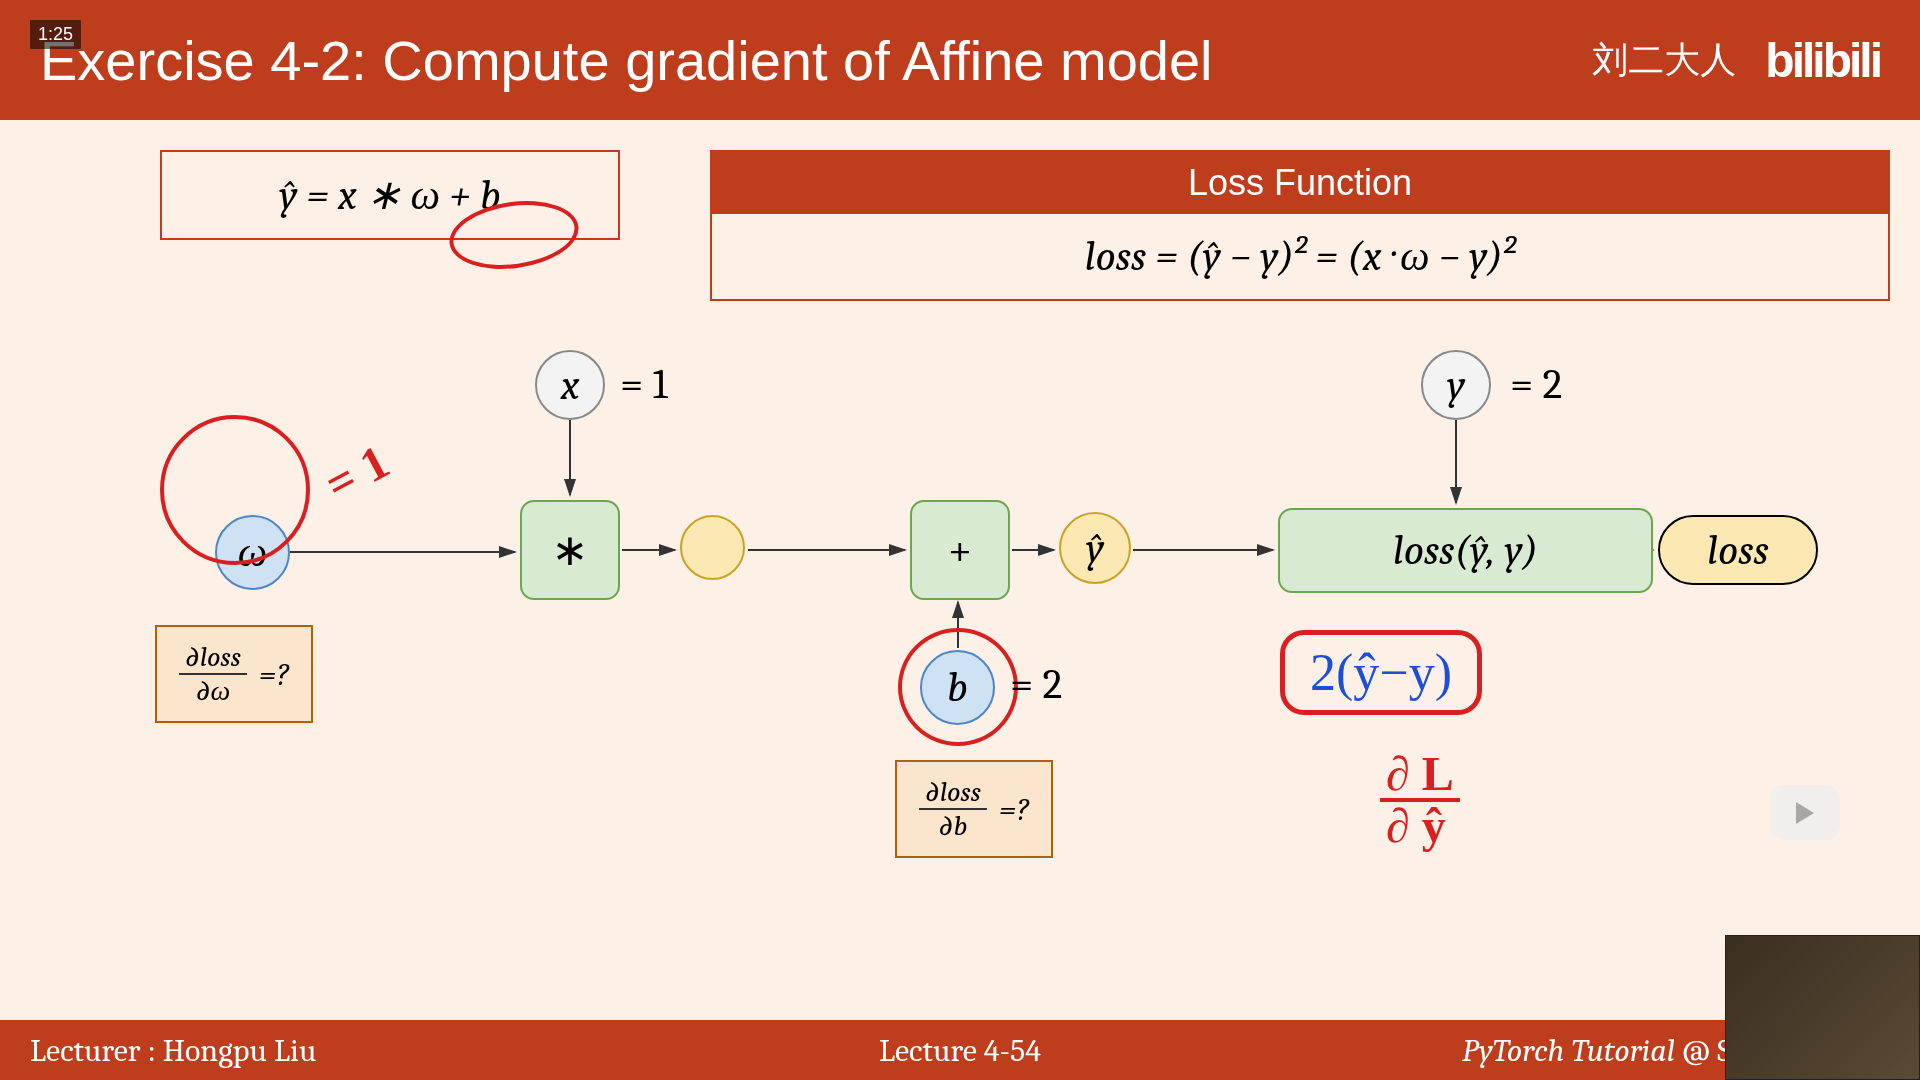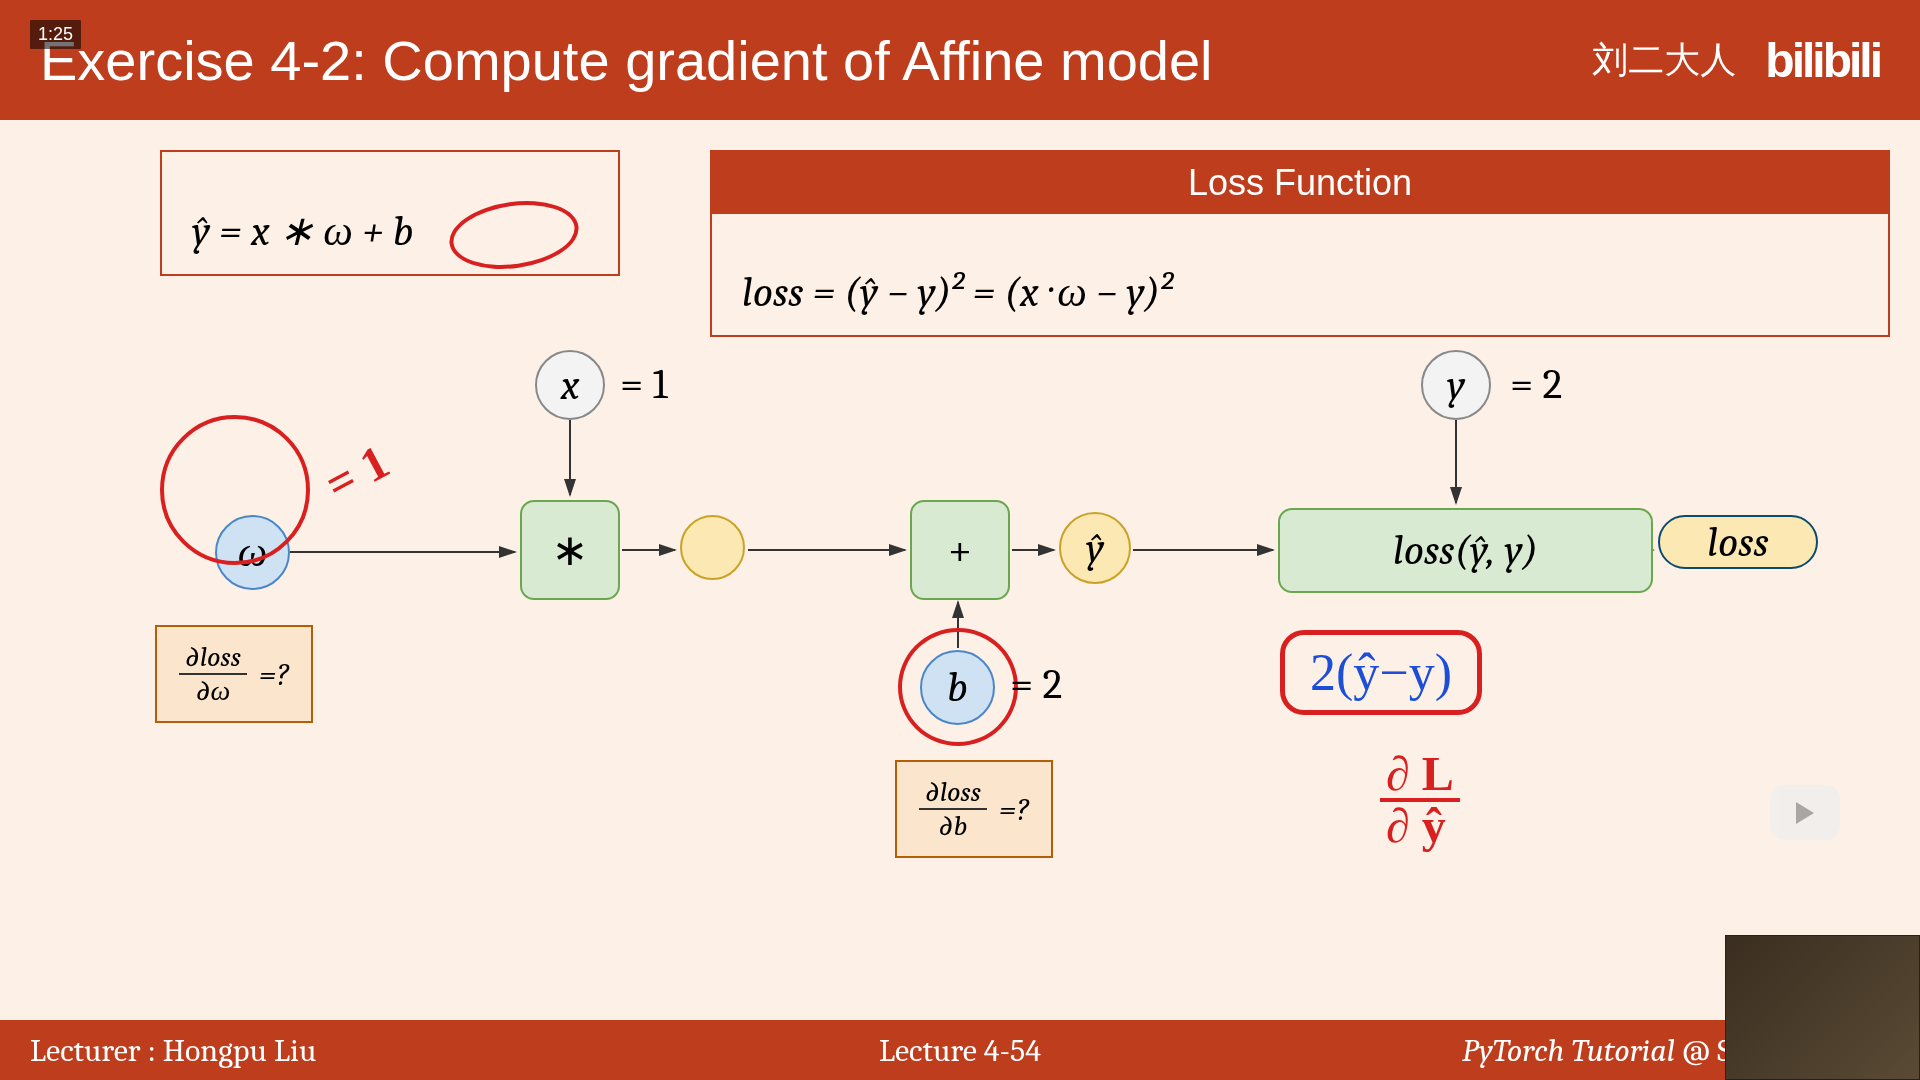--- a/index.html
+++ b/index.html
@@ -53,24 +53,24 @@
   background: #bd3d1c;
   color: white;
   font-size: 36px;
   text-align: center;
   padding: 10px;
   font-family: 'Segoe UI', sans-serif;
 }
 .formula-body {
   background: #fdf0e6;
   font-size: 42px;
+  text-align: center;
   padding: 18px 30px;
   font-style: italic;
   font-family: Cambria, 'Times New Roman', serif;
-  margin-top: 36px;
 }
 .affine-box { left: 160px; top: 30px; width: 460px; }
 .loss-box { left: 710px; top: 30px; width: 1180px; }
 .diagram { position: absolute; left: 0; top: 220px; width: 100%; height: 600px; }
 .node-circle {
   position: absolute;
   border-radius: 50%;
   display: flex;
   align-items: center;
   justify-content: center;
@@ -78,22 +78,22 @@
   font-style: italic;
   border: 2px solid;
 }
 .node-w { left: 215px; top: 175px; width: 75px; height: 75px; background: #cfe2f3; border-color: #4a86c8; }
 .node-x { left: 535px; top: 10px; width: 70px; height: 70px; background: #f3f3f3; border-color: #888; }
 .node-b { left: 920px; top: 310px; width: 75px; height: 75px; background: #cfe2f3; border-color: #4a86c8; }
 .node-y { left: 1421px; top: 10px; width: 70px; height: 70px; background: #f3f3f3; border-color: #888; }
 .node-yellow { left: 680px; top: 175px; width: 65px; height: 65px; background: #fce8b2; border-color: #c9a227; }
 .node-yhat { left: 1059px; top: 172px; width: 72px; height: 72px; background: #fce8b2; border-color: #c9a227; }
 .node-loss {
-  left: 1658px; top: 175px; width: 160px; height: 54px;
-  border-radius: 35px; background: #fce8b2; border: 2px solid #0c4a6e;
+  left: 1658px; top: 175px; width: 160px; height: 70px;
+  border-radius: 35px; background: #fce8b2; border: 2px solid #000000;
   position: absolute; display: flex; align-items: center; justify-content: center;
   font-size: 42px; font-style: italic;
 }
 .op-box {
   position: absolute;
   border-radius: 14px;
   border: 2px solid #6aa84f;
   background: #d9ead3;
   display: flex;
   align-items: center;

